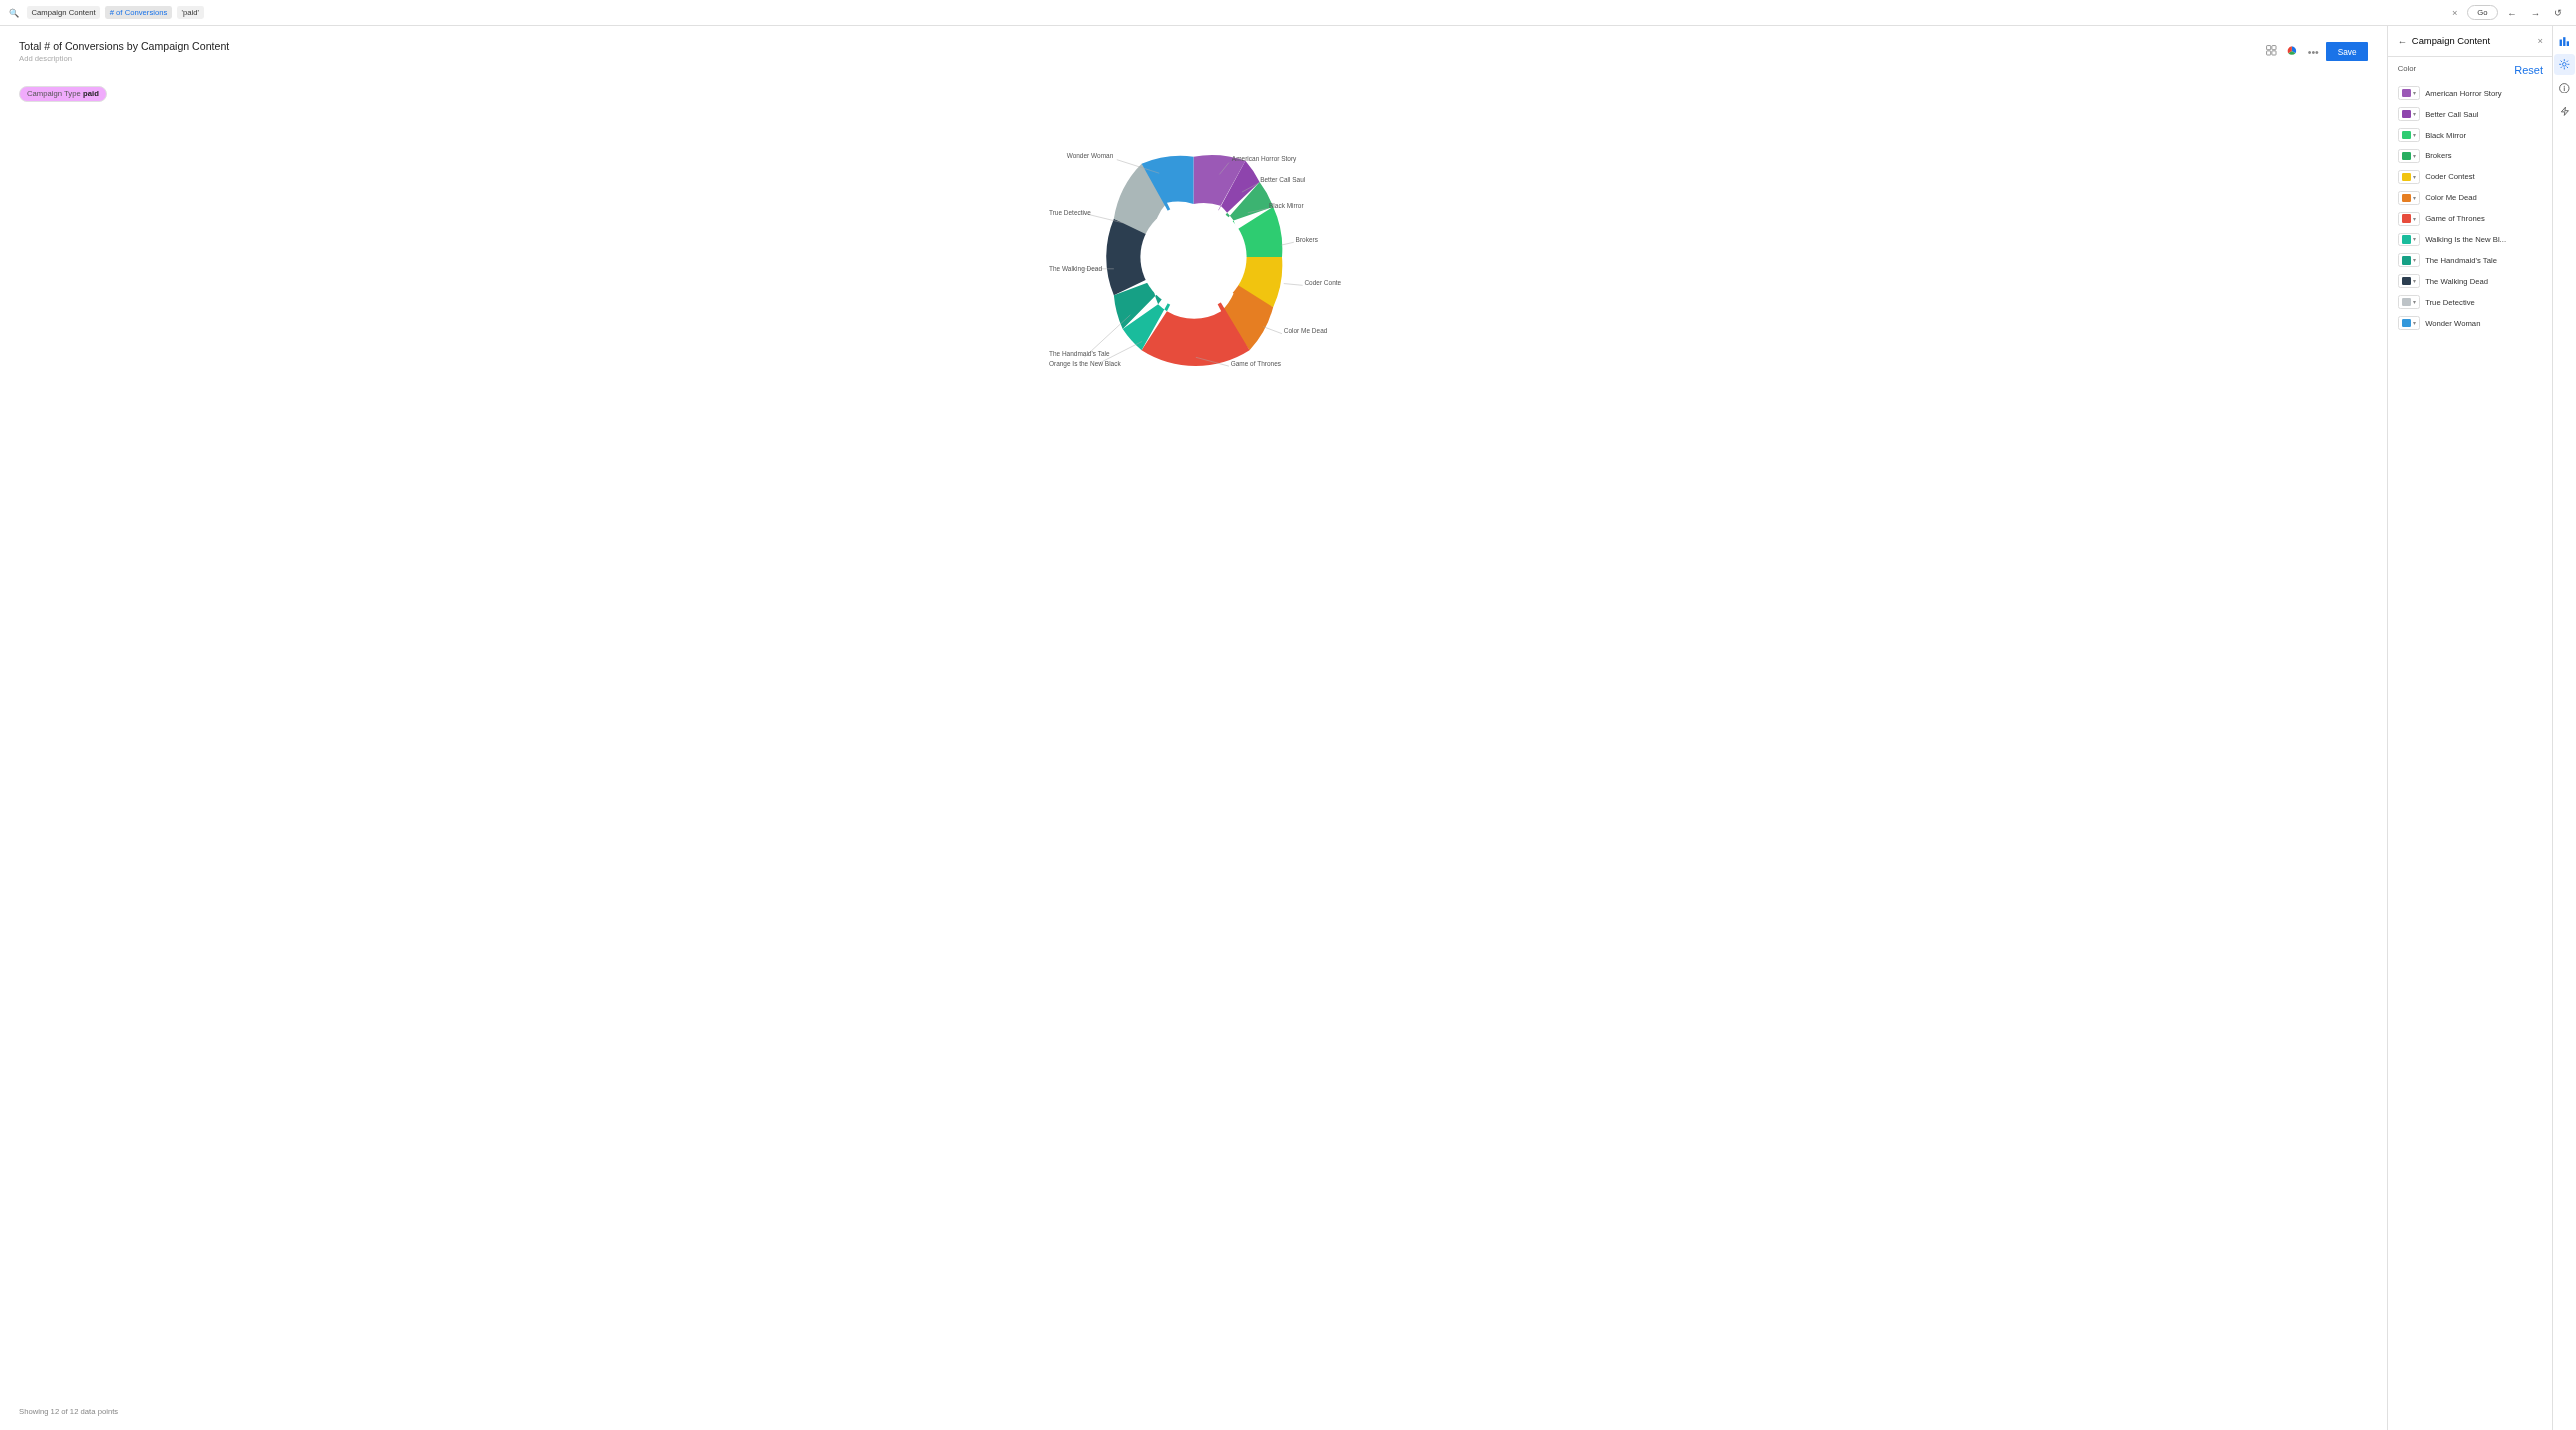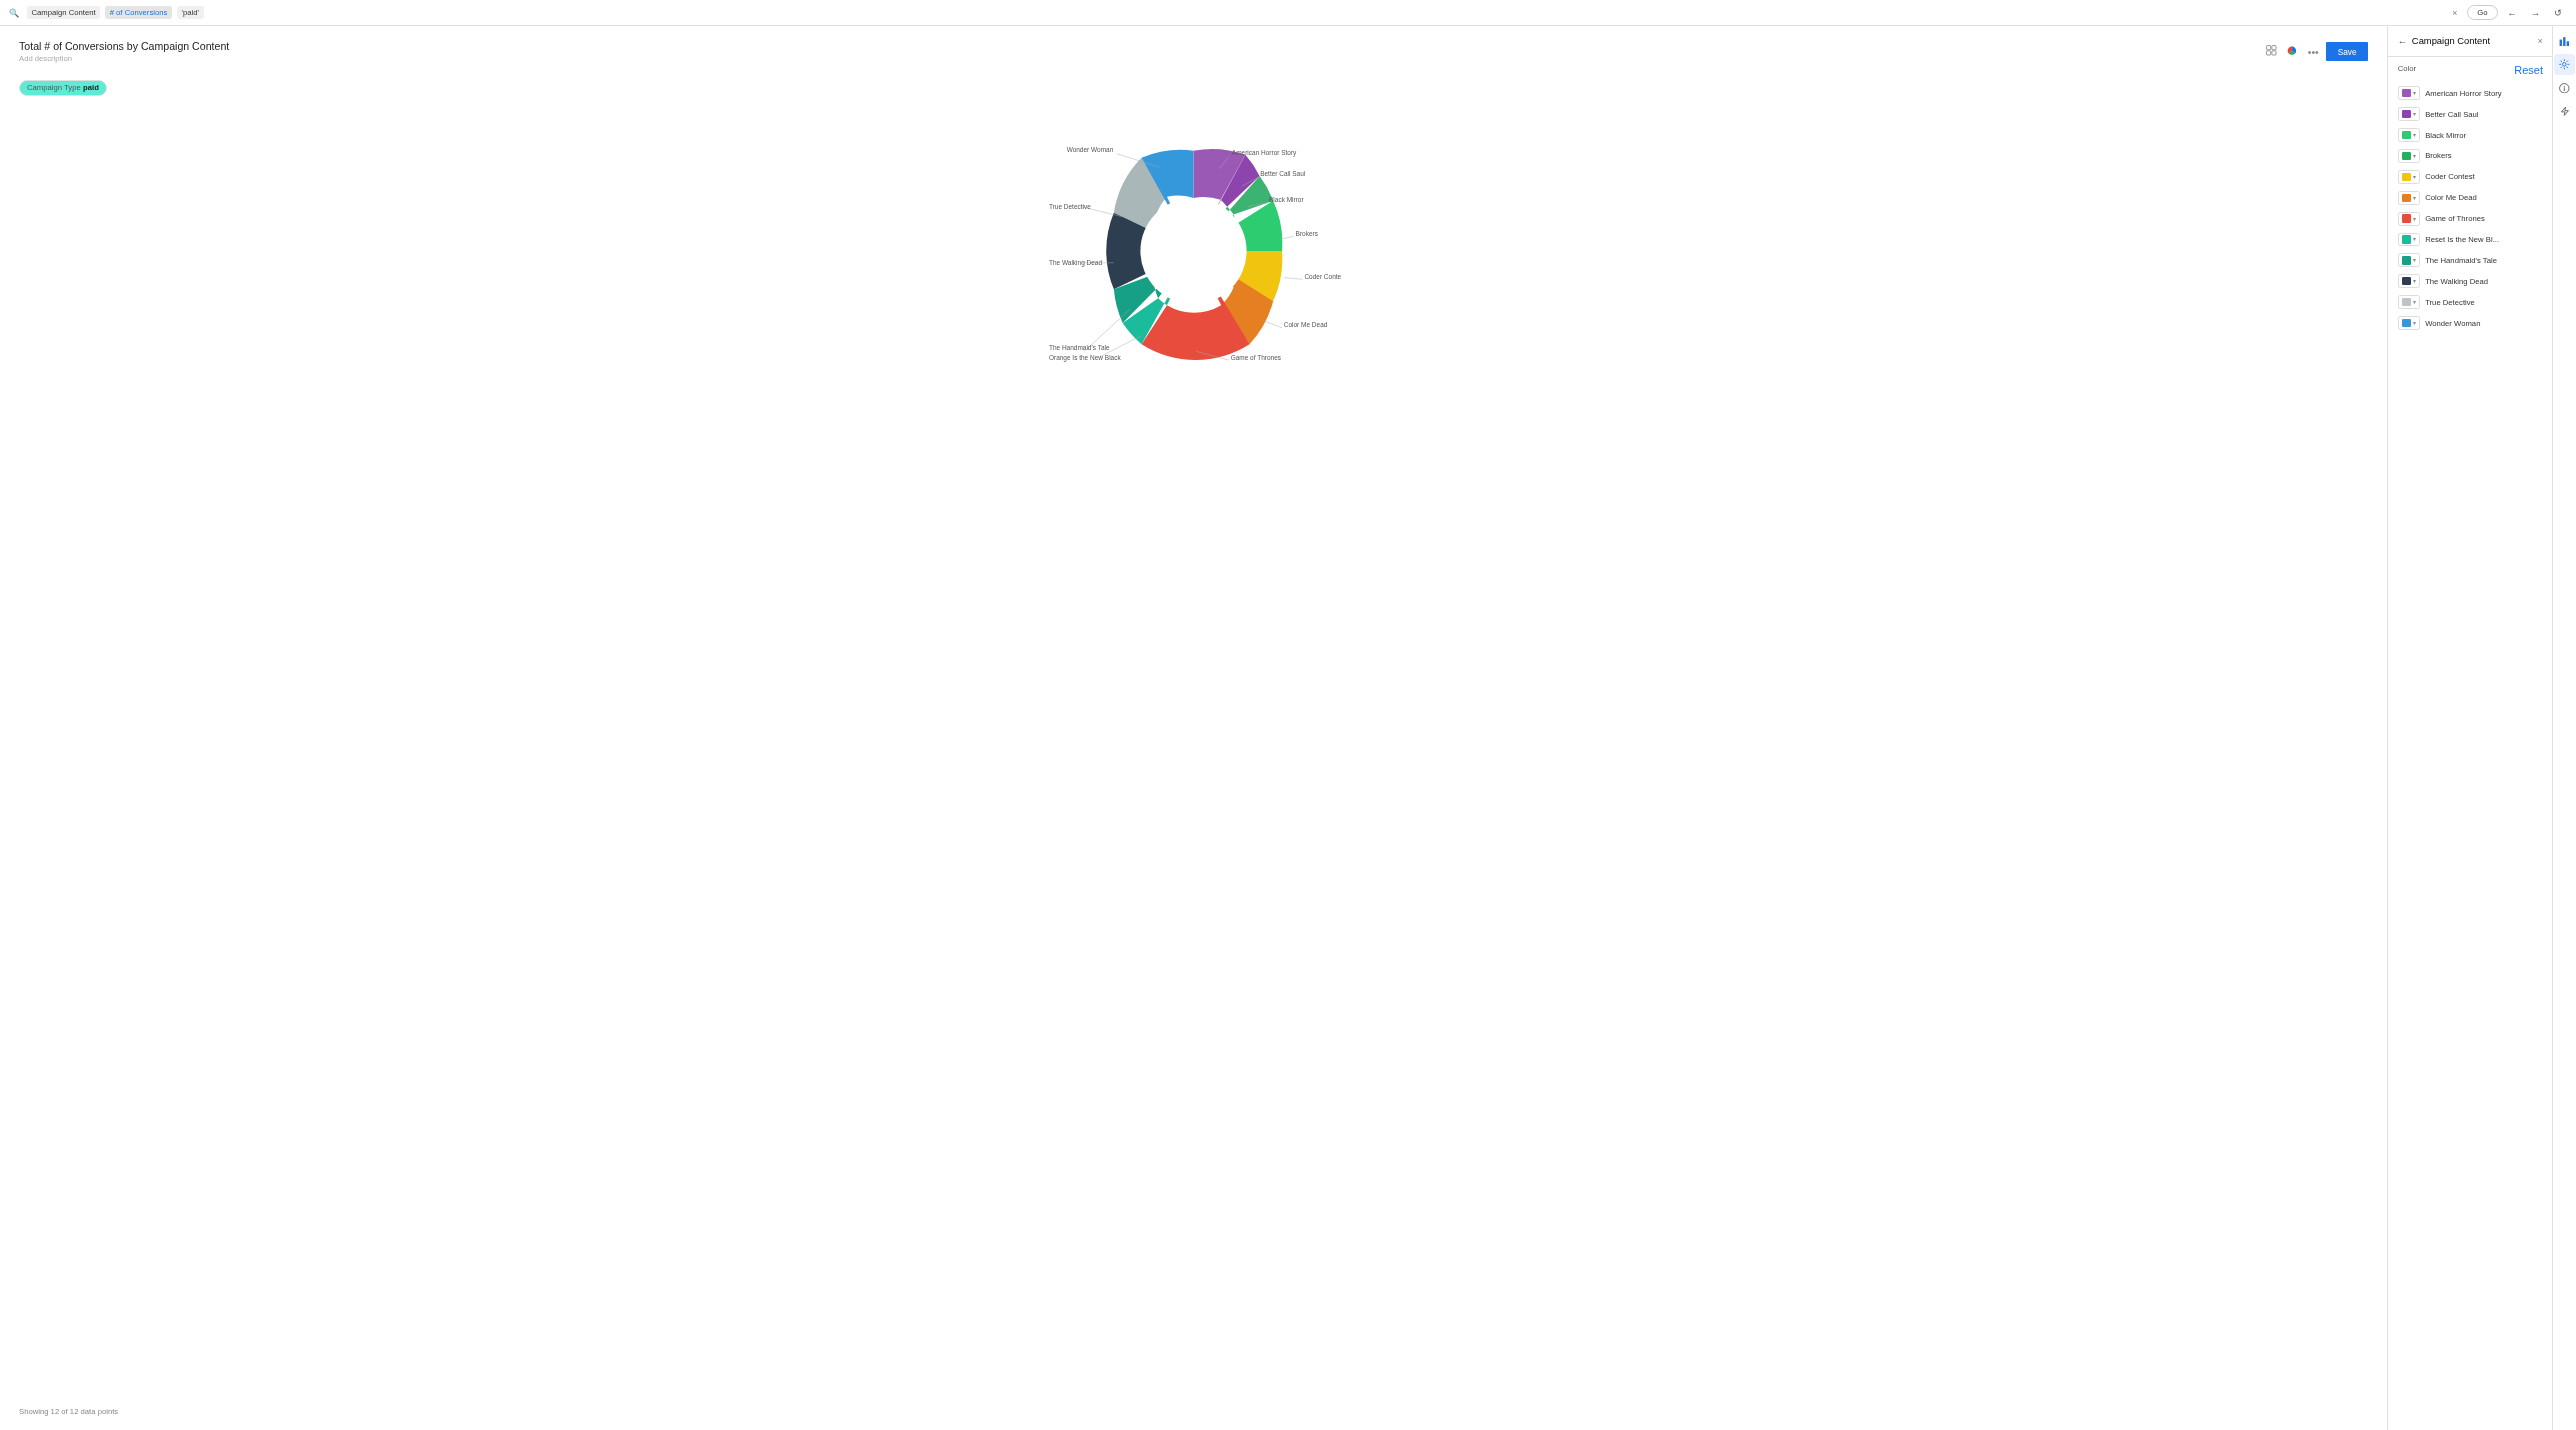--- a/index.html
+++ b/index.html
@@ -83,27 +83,27 @@
       border-radius: 1px;
       padding: 4.7px 11.8px;
       font-size: 8.3px;
       cursor: pointer;
       font-weight: 500;
     }
 
     .filter-tag {
       display: inline-flex;
       align-items: center;
-      background: #5eead4;
+      background: #f0abfc;
       border: 0.6px solid #e0e0e0;
       border-radius: 9.4px;
       padding: 2.4px 7px;
       font-size: 7.7px;
       color: #555;
-      margin-top: 12px;
+      margin-top: 18px;
     }
     .filter-tag strong { color: #222; margin-left: 2.4px; }
 
     
     .chart-container {
       display: flex;
       justify-content: center;
       align-items: center;
       margin-top: 14px;
       position: relative;
@@ -388,21 +388,21 @@
       <span class="color-swatch" style="background:#e74c3c"></span>
       <span class="color-chevron">▾</span>
     </button>
     <span class="color-item-label">Game of Thrones</span>
   </div>
           <div class="color-item">
     <button class="color-swatch-btn">
       <span class="color-swatch" style="background:#1abc9c"></span>
       <span class="color-chevron">▾</span>
     </button>
-    <span class="color-item-label">Reset Is the New Bl...</span>
+    <span class="color-item-label">Walking Is the New Bl...</span>
   </div>
           <div class="color-item">
     <button class="color-swatch-btn">
       <span class="color-swatch" style="background:#16a085"></span>
       <span class="color-chevron">▾</span>
     </button>
     <span class="color-item-label">The Handmaid's Tale</span>
   </div>
           <div class="color-item">
     <button class="color-swatch-btn">

